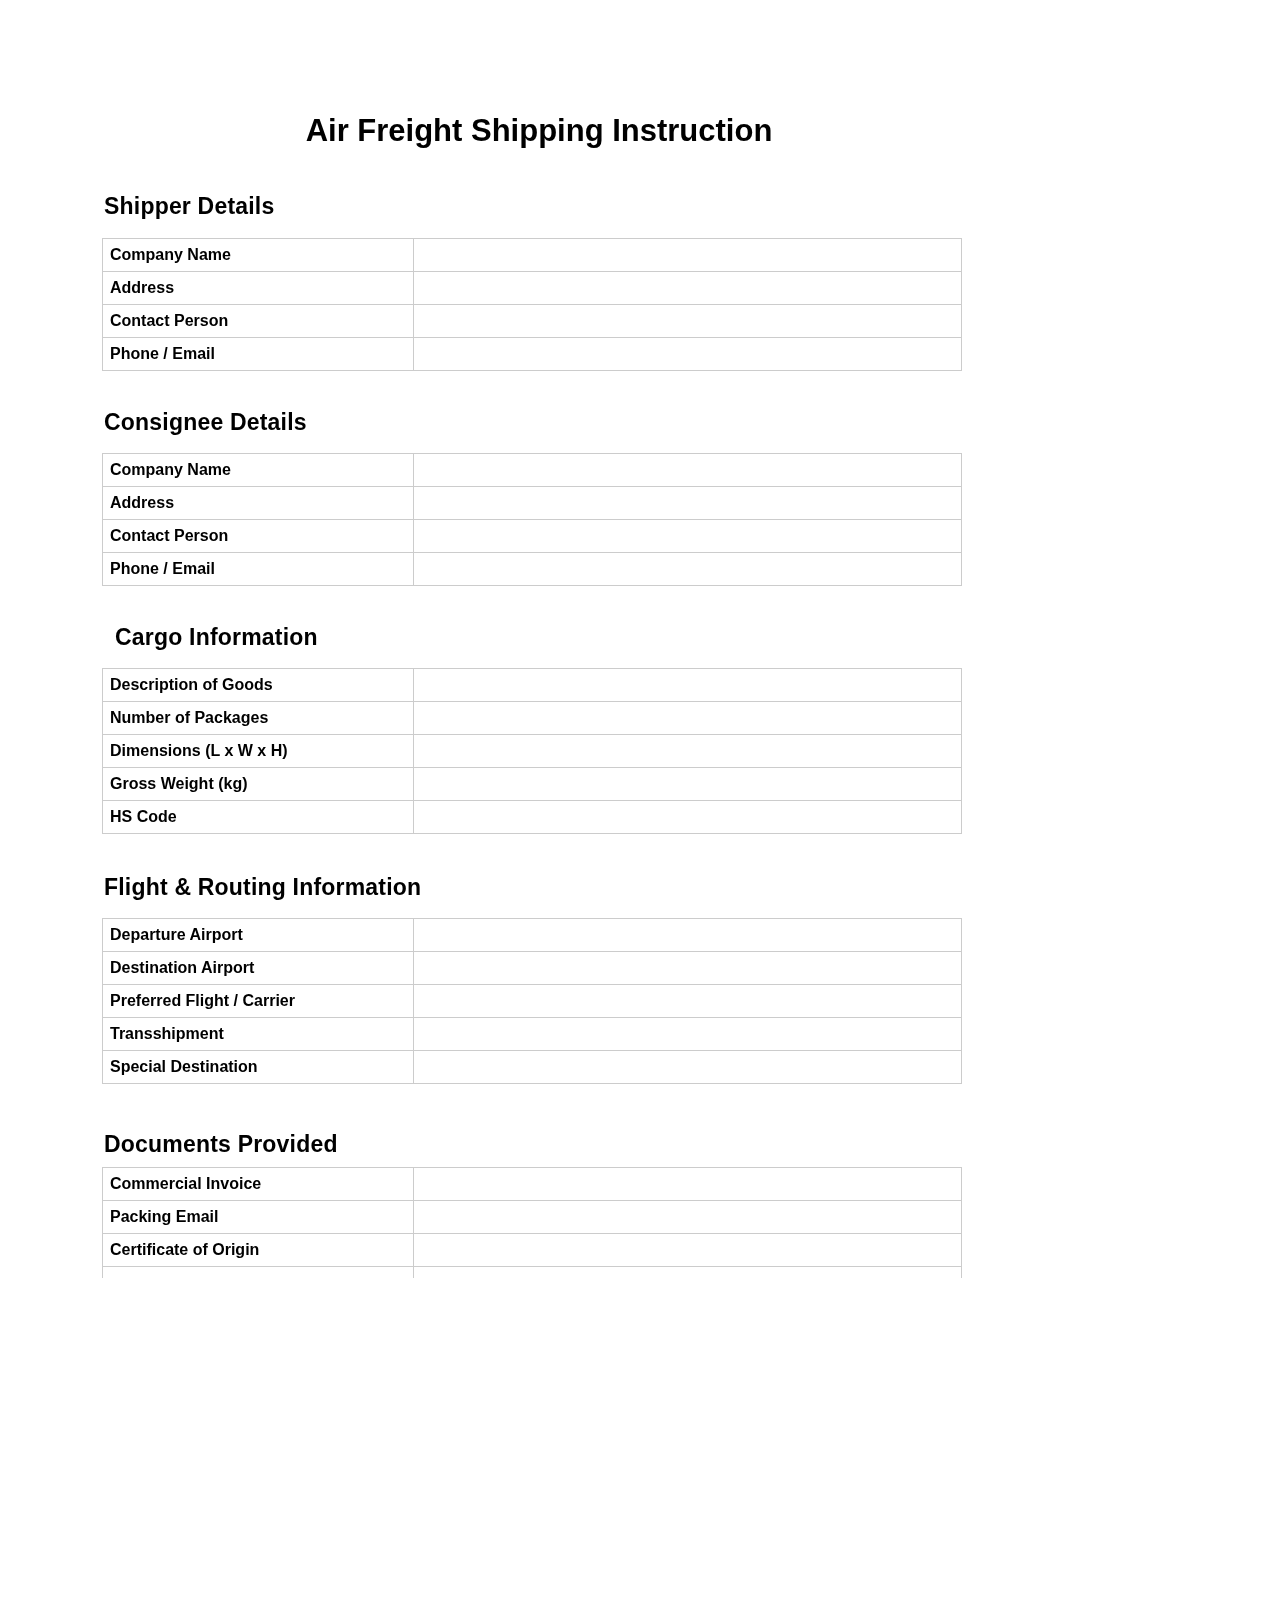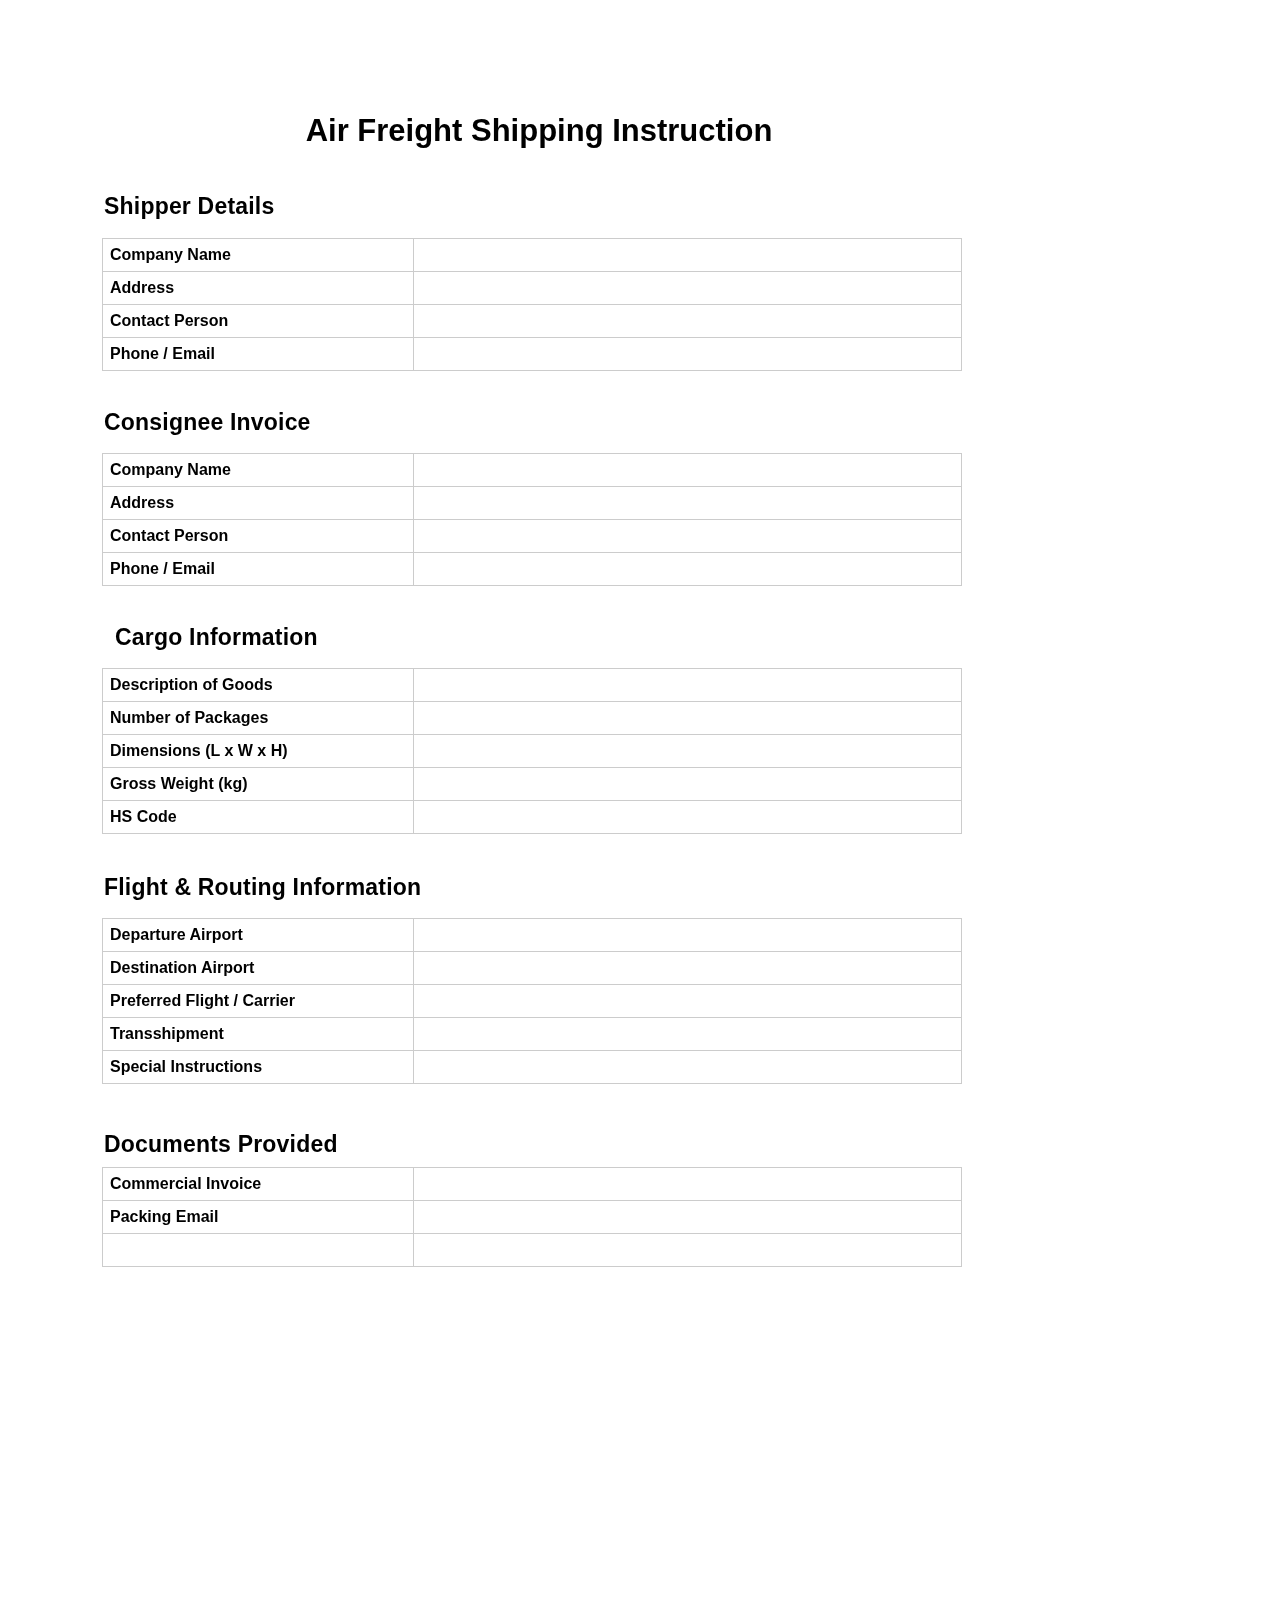--- a/index.html
+++ b/index.html
@@ -37,21 +37,21 @@
         <td class="label">Contact Person</td>
         <td class="value"></td>
       </tr>
   <tr>
         <td class="label">Phone / Email</td>
         <td class="value"></td>
       </tr>
 </tbody>
   </table>
 
-<h2 class="section-title" style="top:407px;">Consignee Invoice</h2>
+<h2 class="section-title" style="top:407px;">Consignee Details</h2>
 <table class="form-table" style="top:453px;">
   <tbody>
       <tr>
         <td class="label">Company Name</td>
         <td class="value"></td>
       </tr>
   <tr>
         <td class="label">Address</td>
         <td class="value"></td>
       </tr>
@@ -105,37 +105,41 @@
       </tr>
   <tr>
         <td class="label">Preferred Flight / Carrier</td>
         <td class="value"></td>
       </tr>
   <tr>
         <td class="label">Transshipment</td>
         <td class="value"></td>
       </tr>
   <tr>
-        <td class="label">Special Instructions</td>
+        <td class="label">Special Destination</td>
         <td class="value"></td>
       </tr>
 </tbody>
   </table>
 
 <h2 class="section-title" style="top:1122px;margin-top:7px;">Documents Provided</h2>
 <table class="form-table" style="top:1167px;">
   <tbody>
       <tr>
         <td class="label">Commercial Invoice</td>
         <td class="value"></td>
       </tr>
   <tr>
         <td class="label">Packing Email</td>
         <td class="value"></td>
       </tr>
   <tr>
+        <td class="label">Certificate of Origin</td>
+        <td class="value"></td>
+      </tr>
+  <tr>
         <td class="label"></td>
         <td class="value"></td>
       </tr>
 </tbody>
   </table>
 
 <div class="clip"></div>
 
 </body></html>

